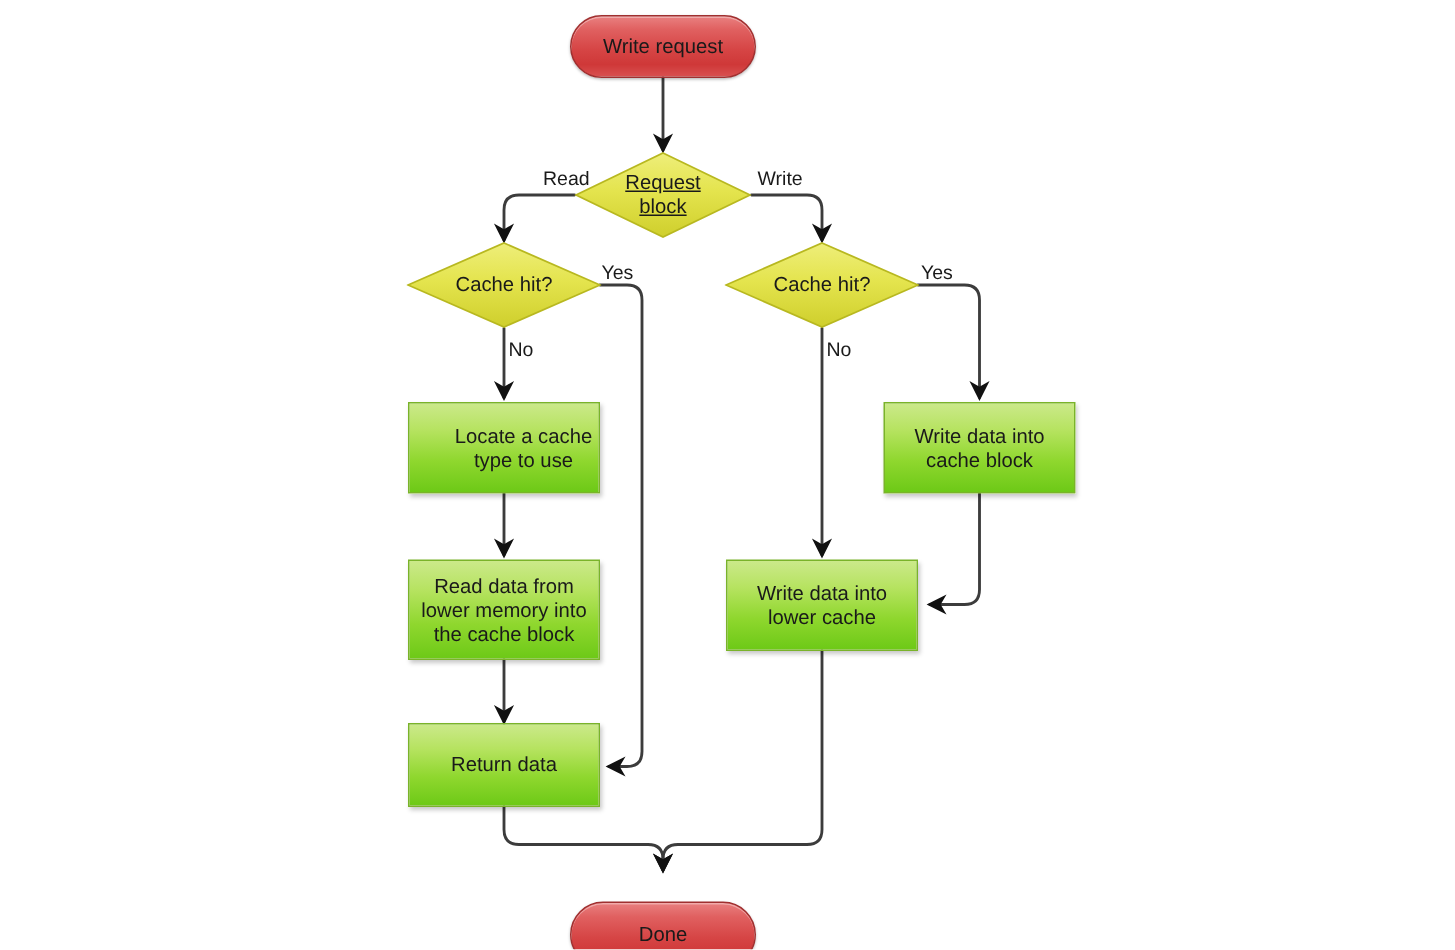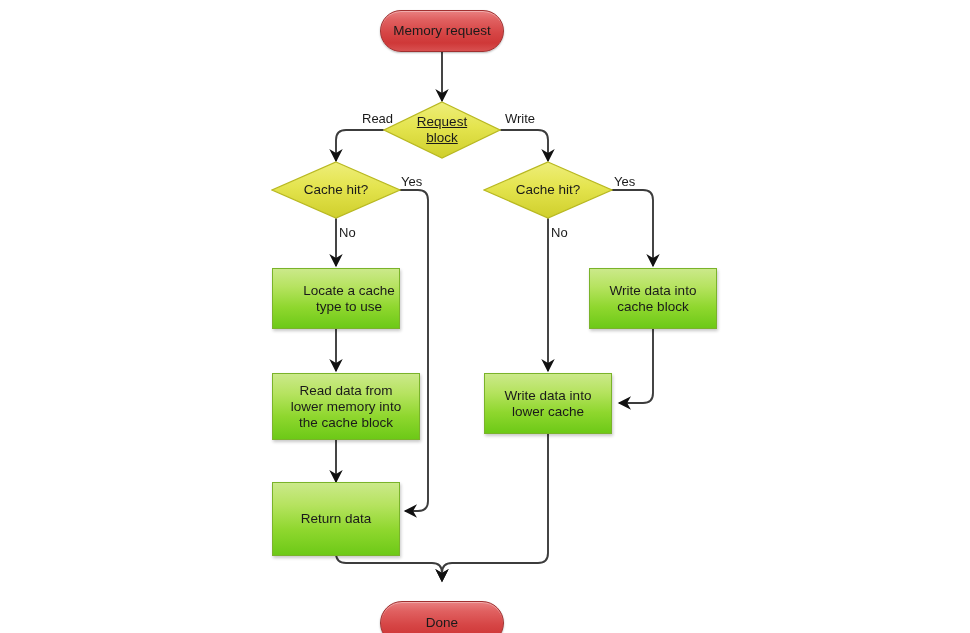--- a/index.html
+++ b/index.html
@@ -125,21 +125,21 @@
 
       <path d="M653,329 L653,393 Q653,403 643,403 L620,403"></path>
 
       <path d="M336,538 L336,553 Q336,563 346,563 L432,563 Q442,563 442,573 L442,580"></path>
 
       <path d="M548,434 L548,553 Q548,563 538,563 L452,563 Q442,563 442,573 L442,580"></path>
     </g>
   </svg>
 
   <div class="node terminal" style="left:380px; top:10px; width:124px; height:42px;">
-    <span>Memory request</span>
+    <span>Write request</span>
   </div>
 
   <div class="node decision" style="left:383px; top:101px; width:118px; height:58px;text-decoration:underline;">
     <svg class="dia" viewBox="0 0 118 58" preserveAspectRatio="none">
       <defs>
         <linearGradient id="ygrad1" x1="0" y1="0" x2="0" y2="1">
           <stop offset="0%" stop-color="#eeee7a"></stop>
           <stop offset="45%" stop-color="#e4e44e"></stop>
           <stop offset="100%" stop-color="#cfcf2c"></stop>
         </linearGradient>
@@ -180,29 +180,29 @@
     <span class="dlabel">Cache hit?</span>
   </div>
 
   <div class="node process" style="left:272px; top:268px; width:128px; height:61px;padding-left:26px;">
     <div>
       <div>Locate a cache</div>
       <div>type to use</div>
     </div>
   </div>
 
-  <div class="node process" style="left:272px; top:373px; width:148px; height:67px;">
+  <div class="node process" style="left:272px; top:373px; width:128px; height:67px;">
     <div>
       <div>Read data from</div>
       <div>lower memory into</div>
       <div>the cache block</div>
     </div>
   </div>
 
-  <div class="node process" style="left:272px; top:482px; width:128px; height:74px;">
+  <div class="node process" style="left:272px; top:482px; width:128px; height:56px;">
     <span>Return data</span>
   </div>
 
   <div class="node process" style="left:589px; top:268px; width:128px; height:61px;">
     <div>
       <div>Write data into</div>
       <div>cache block</div>
     </div>
   </div>
 

